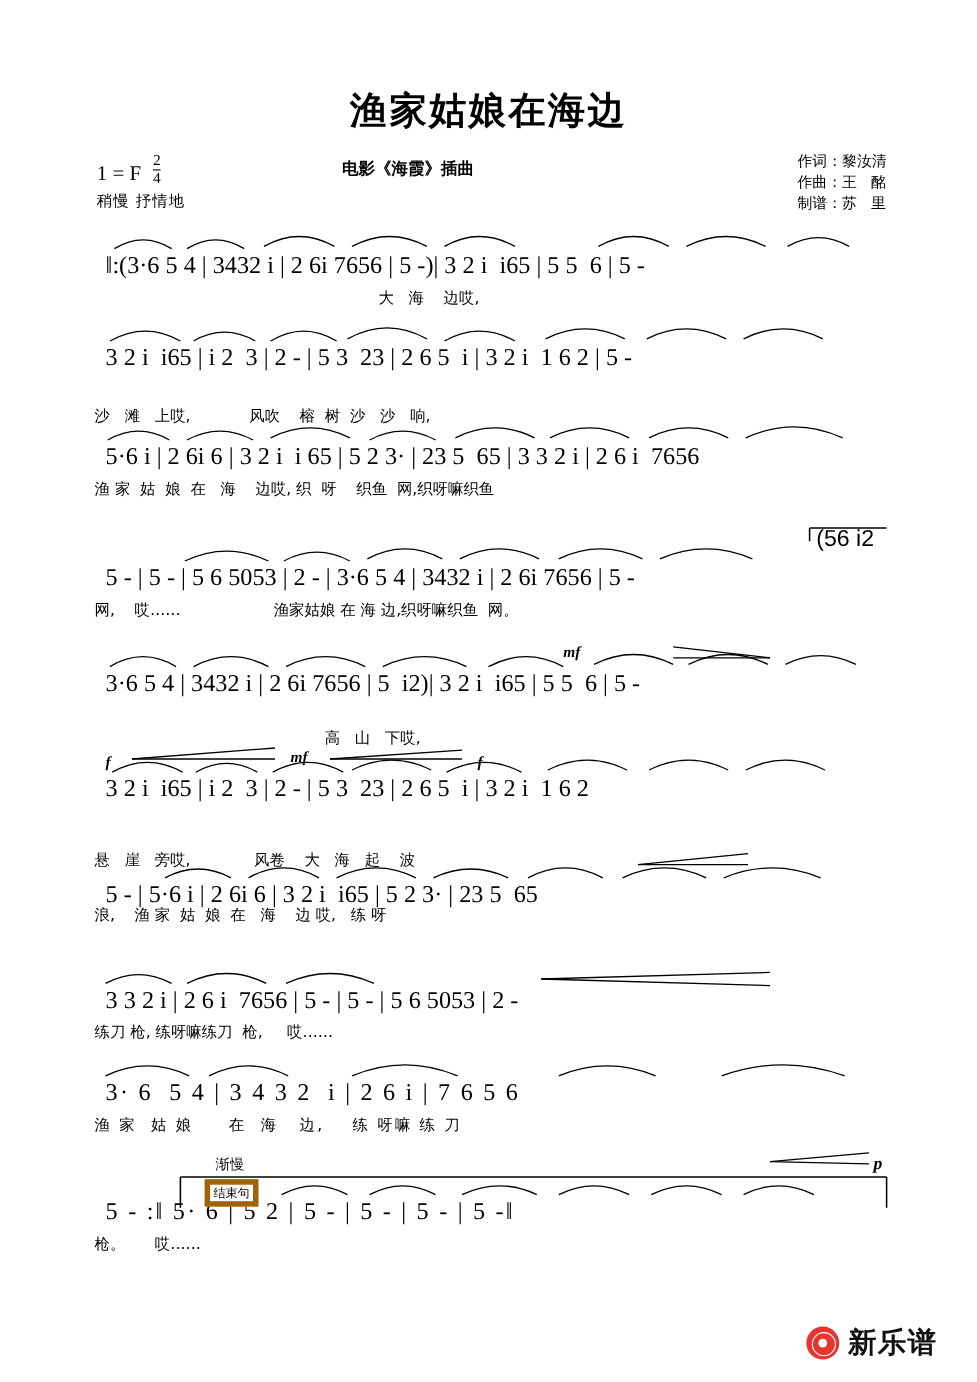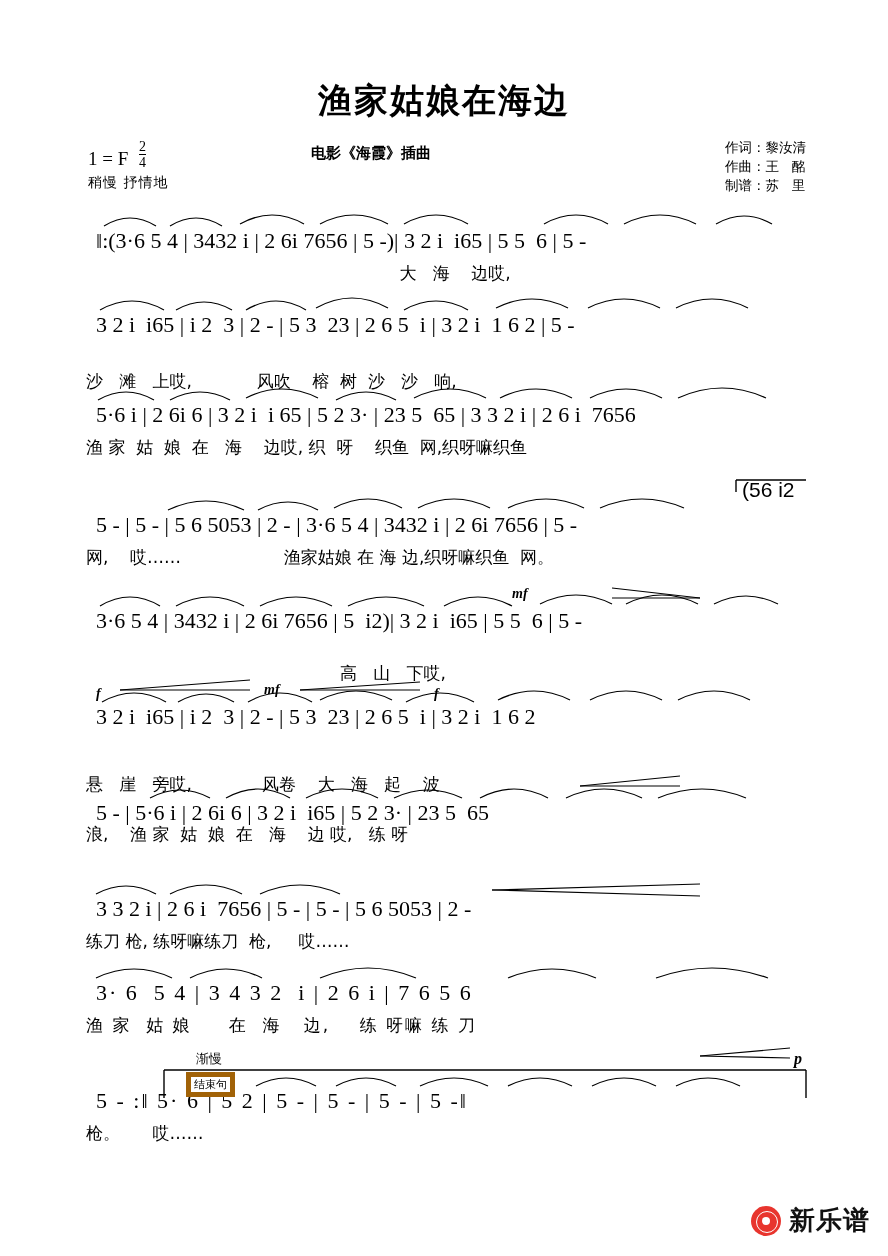--- a/index.html
+++ b/index.html
@@ -42,39 +42,39 @@
   
   .sysrow{position:absolute;left:0;width:888px;}
   .notes{
     position:absolute;left:86px;right:82px;
     font-family:"Liberation Serif", serif;
     font-size:22px;white-space:pre;letter-spacing:0px;margin-left:10px;
   }
   .lyrics{
     position:absolute;left:86px;right:82px;
     font-family:"DejaVu Sans", sans-serif;
-    font-size:17px;white-space:pre;letter-spacing:0px;
+    font-size:14px;white-space:pre;letter-spacing:0px;
   }
   .dyn{
     position:absolute;
     font-family:"Liberation Serif", serif;font-style:italic;font-weight:bold;font-size:14px;
   }
   .mark{
     position:absolute;font-family:Liberation Serif, serif;font-size:13px;
   }
   .boxmark{
     position:absolute;font-family:"DejaVu Sans",sans-serif;font-size:11px;
     border:5px solid #a16207;padding:0 3px;background:#fff;
   }
   
   svg.overlay{position:absolute;left:0;top:0;width:888px;height:1256px;pointer-events:none;}
 
   
   .footer{
-    position:absolute;right:18px;bottom:18px;display:flex;align-items:center;gap:8px;
+    position:absolute;right:36px;bottom:18px;display:flex;align-items:center;gap:8px;
   }
   .logo-disc{
     width:30px;height:30px;border-radius:50%;background:#e8352e;position:relative;
   }
   .logo-disc:after{
     content:"";position:absolute;left:11px;top:11px;width:8px;height:8px;border-radius:50%;
     background:#fff;
   }
   .logo-disc:before{
     content:"";position:absolute;left:5px;top:5px;width:20px;height:20px;border-radius:50%;

